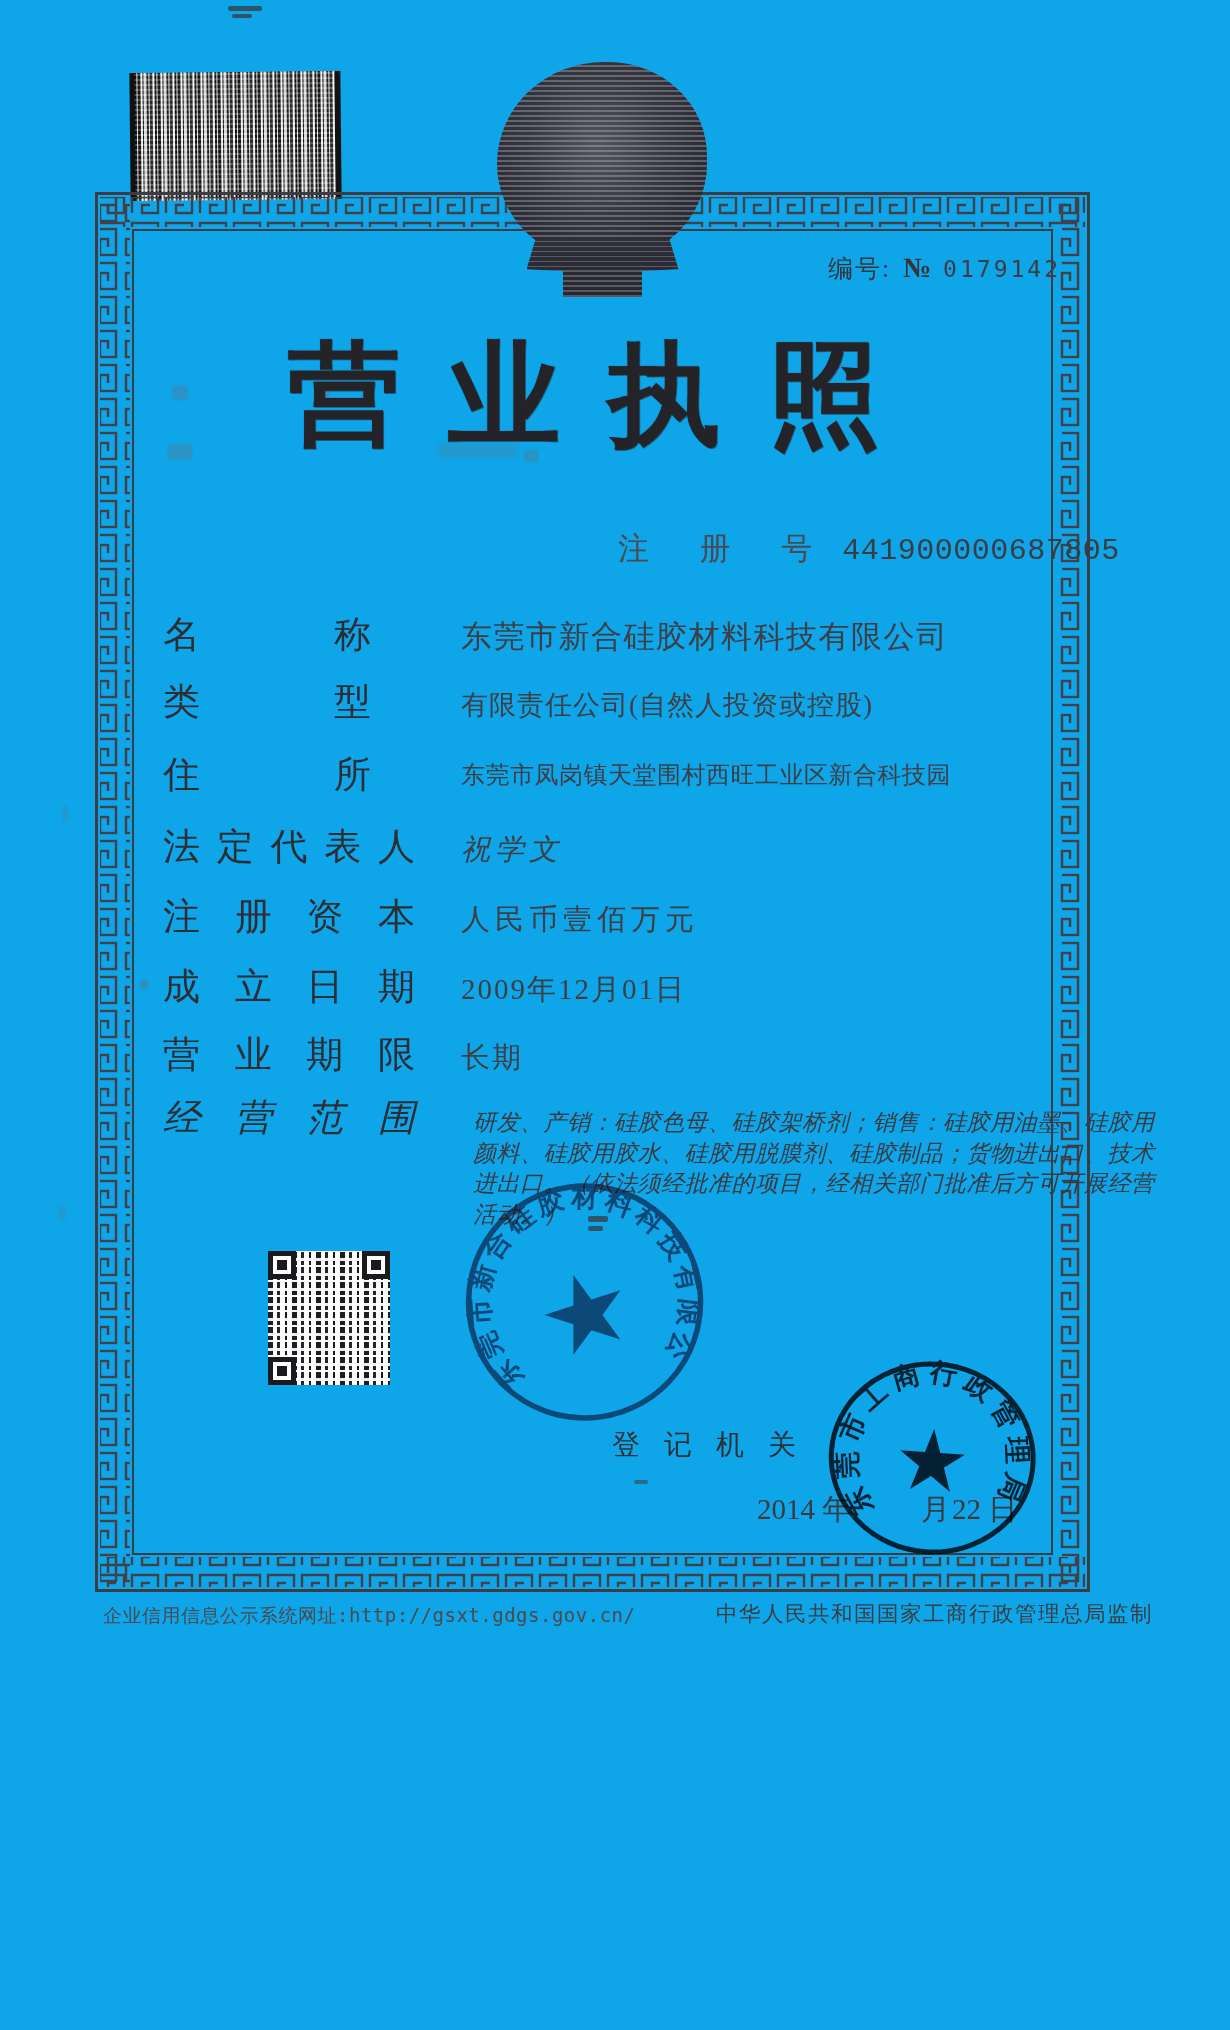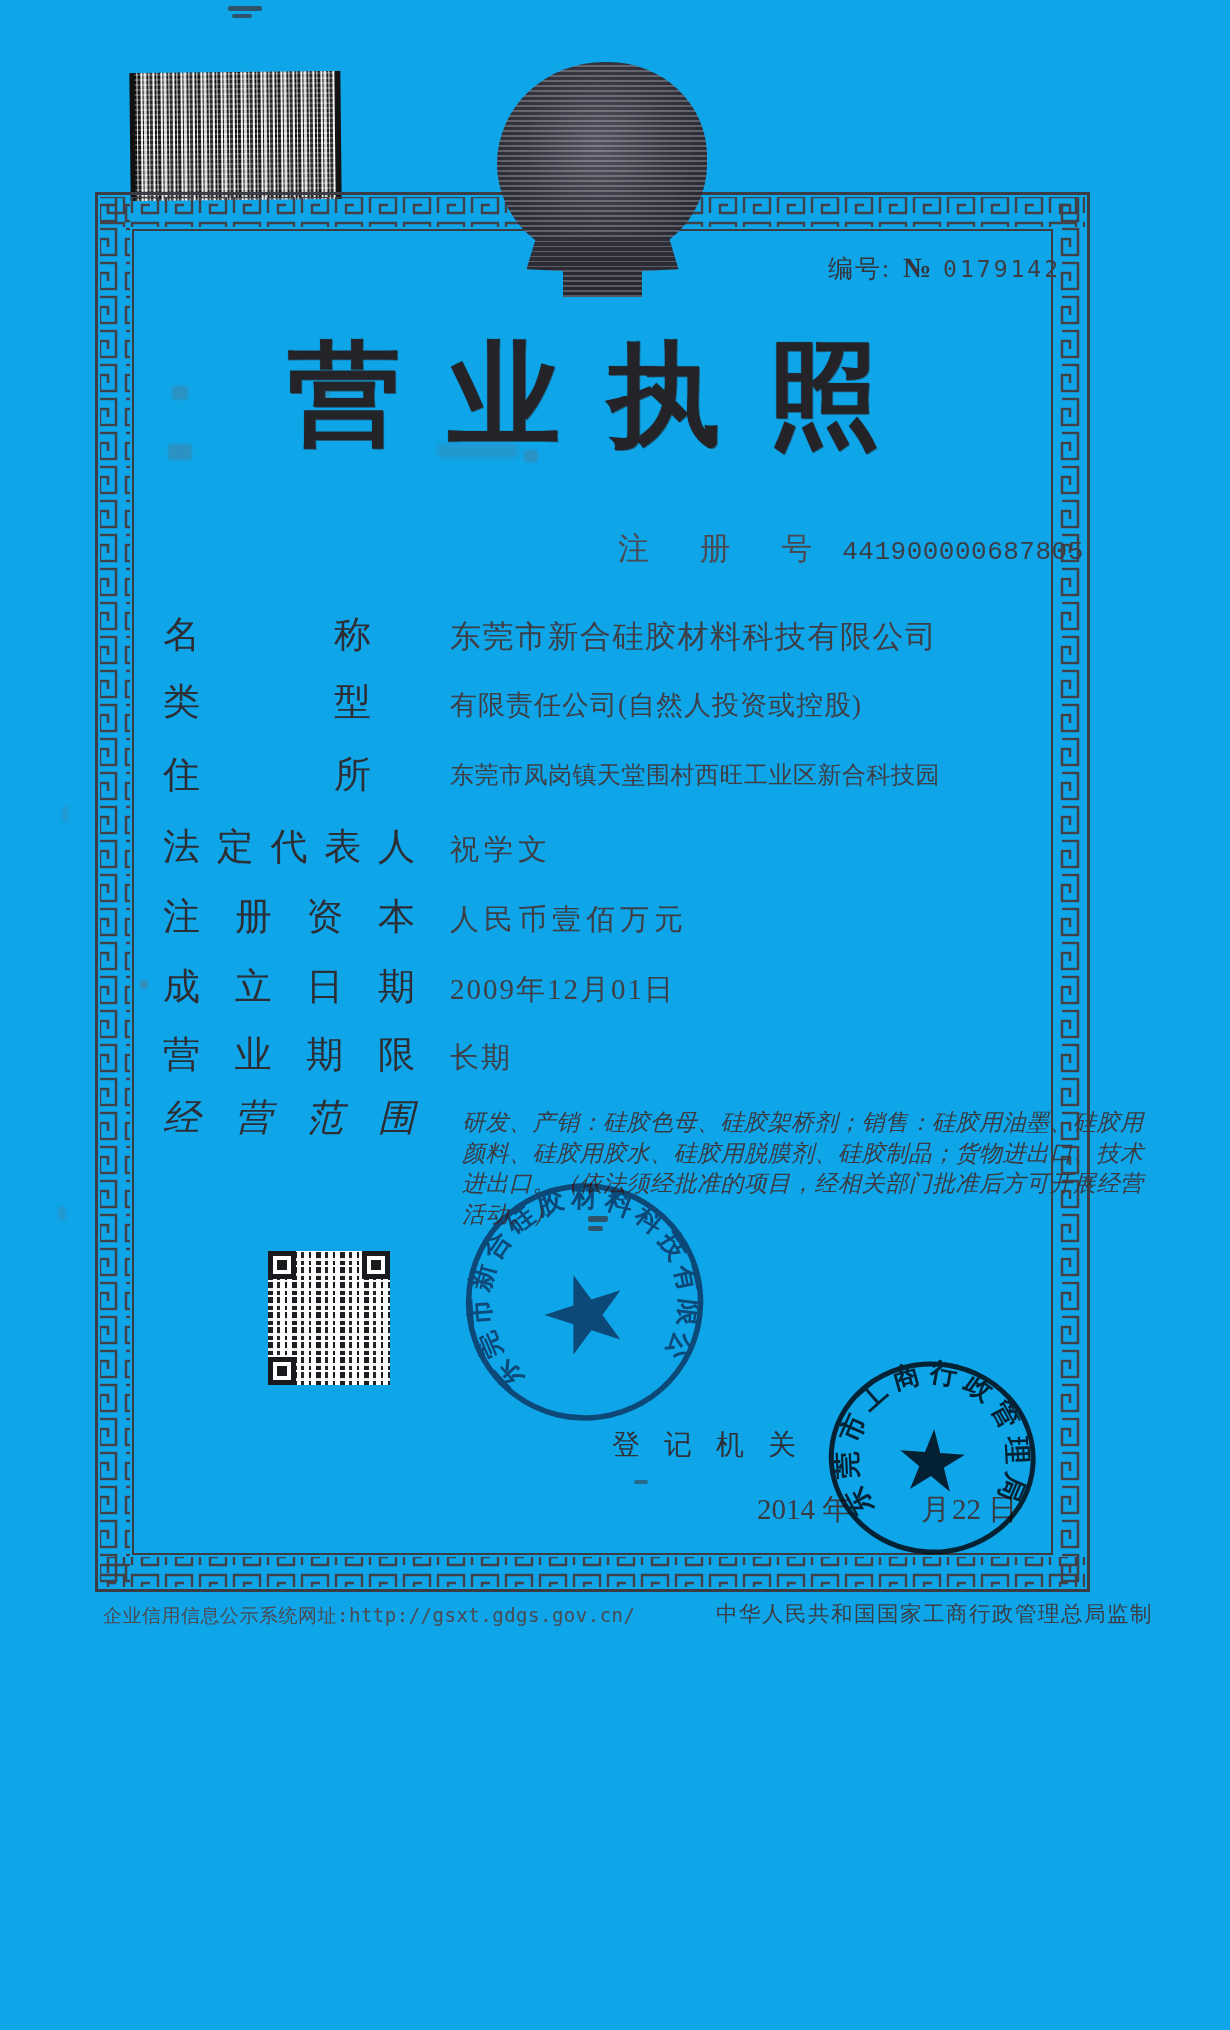--- a/index.html
+++ b/index.html
@@ -39,34 +39,34 @@
   #serial .num{font-size:23px;letter-spacing:3px;font-family:"DejaVu Sans Mono", monospace;color:#3d3d43;}
 
   
   #title{left:288px;top:334px;width:592px;display:flex;justify-content:space-between;
     font-size:112px;line-height:1.1;font-weight:900;color:#232328;
     text-shadow:0 0 1px #2a2a2e, 1px 1px 0 rgba(40,40,45,.55);}
 
   
   #regno{left:618px;top:528px;display:flex;align-items:baseline;color:#44444b;font-family:Liberation Mono, monospace;}
   #regno .lab{font-size:31px;letter-spacing:16px;color:#4a4a52;}
-  #regno .val{font-size:26px;margin-left:14px;letter-spacing:.5px;color:#3c3c44;}
-
-  
-  .row{position:absolute;left:163px;display:flex;align-items:baseline;}
+  #regno .val{font-size:30px;margin-left:14px;letter-spacing:.5px;color:#3c3c44;}
+
+  
+  .row{position:absolute;left:163px;display:flex;align-items:baseline;gap:11px;}
   .lbl{width:252px;font-size:37px;line-height:1.1;color:#2d2d34;font-weight:500;
        text-align:justify;text-align-last:justify;}
   .row.two .lbl{width:208px;}
   .val{margin-left:35px;font-size:29px;color:#3e3e45;letter-spacing:2px;white-space:nowrap;}
   .row.two .val{margin-left:79px;}
   .val.name{font-size:31px;letter-spacing:1.5px;}
   .val.type{font-size:27px;letter-spacing:1px;}
   .val.addr{font-size:24px;letter-spacing:.5px;}
   .val.cap{letter-spacing:5px;}
-  .val.rep{letter-spacing:5px;}
+  .val.rep{letter-spacing:5px;font-style:italic;}
   #scope-lines{margin-left:47px;width:585px;font-size:23px;line-height:30.5px;
     color:#3a3a40;letter-spacing:.5px;padding-top:8px;}
   #scope-lines span{display:block;white-space:nowrap;}
 
   
   #qr{left:268px;top:1251px;width:122px;height:134px;background-color:#f2f2f2;
     background-image:
       repeating-linear-gradient(0deg, transparent 0 4px, rgba(248,248,248,.9) 4px 7px, transparent 7px 13px, rgba(255,255,255,.92) 13px 15px),
       repeating-linear-gradient(90deg, #26262b 0 5px, transparent 5px 9px, #2c2c31 9px 12px, transparent 12px 17px, #222227 17px 19px, transparent 19px 24px);
     filter:contrast(1.1);}

